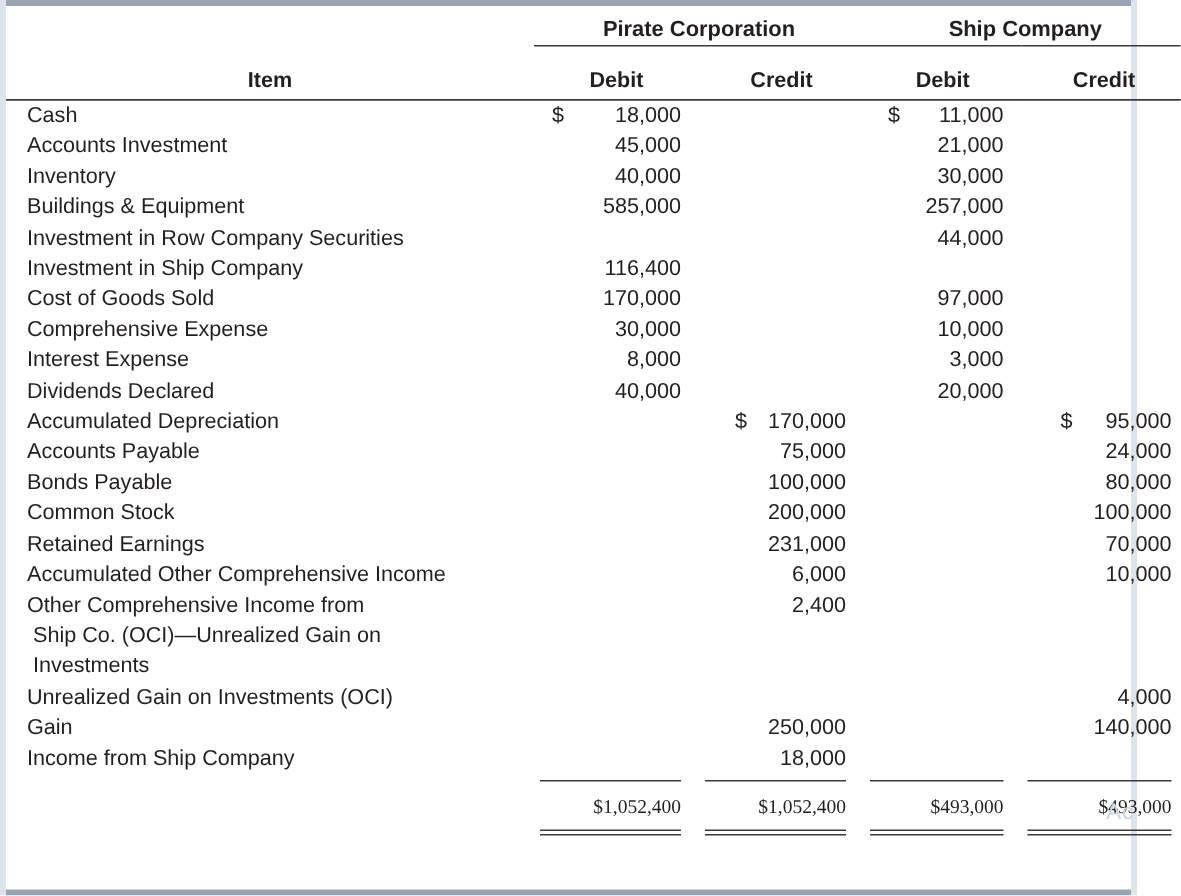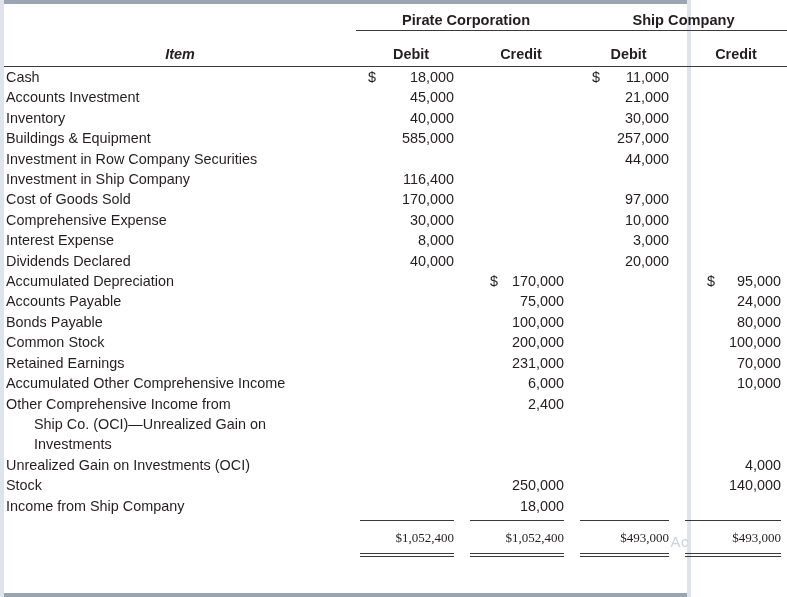--- a/index.html
+++ b/index.html
@@ -6,21 +6,21 @@
   html,body{margin:0;padding:0;}
   body{
     width:787px;height:597px;
     background:#ffffff;
     font-family:"Liberation Sans", sans-serif;
     color:#231f20;
     overflow:hidden;
   }
   #sheet{
     position:relative;
-    width:691px;height:597px;
+    width:758px;height:597px;
     box-sizing:border-box;
     border-left:4px solid #dde4ec;
     border-right:4px solid #dde4ec;
     background:#fff;
   }
   .rule-top{
     position:absolute;left:0;right:0;top:0;
     height:4px;background:#9aa5b1;
   }
   .rule-bottom{
@@ -58,41 +58,40 @@
   .sub-head{
     height:31px;
     text-align:center;
     font-size:14.4px;
     padding-bottom:4px;
   }
   .item-head{
     font-size:14.4px;
     vertical-align:bottom;
     padding-bottom:4px;
-    font-style:italic;
   }
   tr.head-rule > th{
     border-bottom:1.6px solid #3a3a3a;
     height:0;
     padding:0;
   }
 
   
   tbody td{
     padding:0;
     height:20.4px;
     line-height:20.4px;
     font-size:14.4px;
     white-space:nowrap;
   }
   td.item{
     text-align:left;
-    padding-left:2px;
-  }
-  td.item.indent{padding-left:30px;}
+    padding-left:14px;
+  }
+  td.item.indent{padding-left:18px;}
   td.num{
     text-align:right;
     padding-right:12px;
     position:relative;
   }
   td.num .dollar{
     position:absolute;
     left:10px;
   }
   td.num.sd{padding-right:12px;}
@@ -308,21 +307,21 @@
           <td class="num sc"><span></span></td>
         </tr>
         <tr>
           <td class="item">Unrealized Gain on Investments (OCI)</td>
           <td class="num pd"><span></span></td>
           <td class="num pc"><span></span></td>
           <td class="num sd"><span></span></td>
           <td class="num sc"><span>4,000</span></td>
         </tr>
         <tr>
-          <td class="item">Stock</td>
+          <td class="item">Gain</td>
           <td class="num pd"><span></span></td>
           <td class="num pc"><span>250,000</span></td>
           <td class="num sd"><span></span></td>
           <td class="num sc"><span>140,000</span></td>
         </tr>
         <tr>
           <td class="item">Income from Ship Company</td>
           <td class="num pd"><span></span></td>
           <td class="num pc"><span>18,000</span></td>
           <td class="num sd"><span></span></td>

